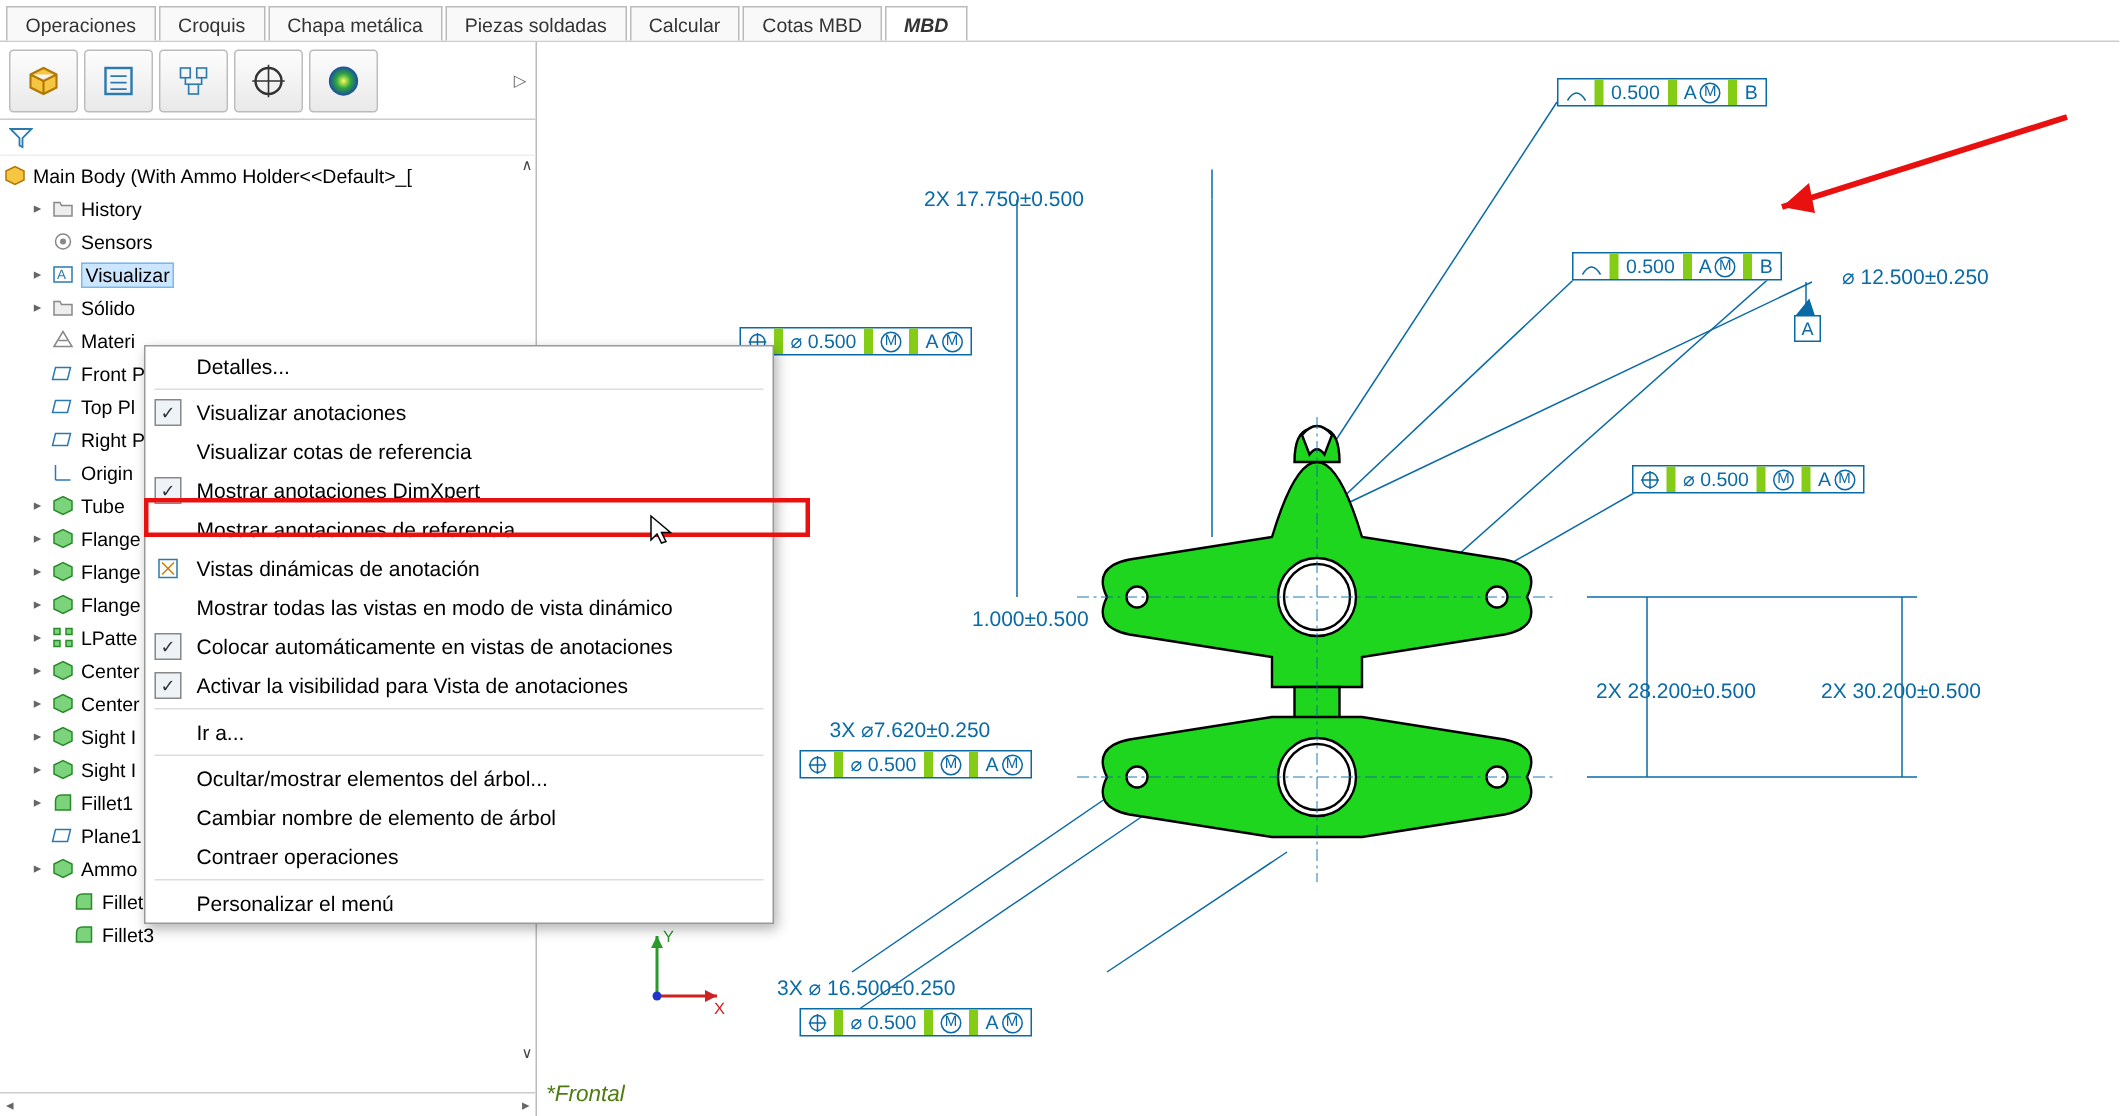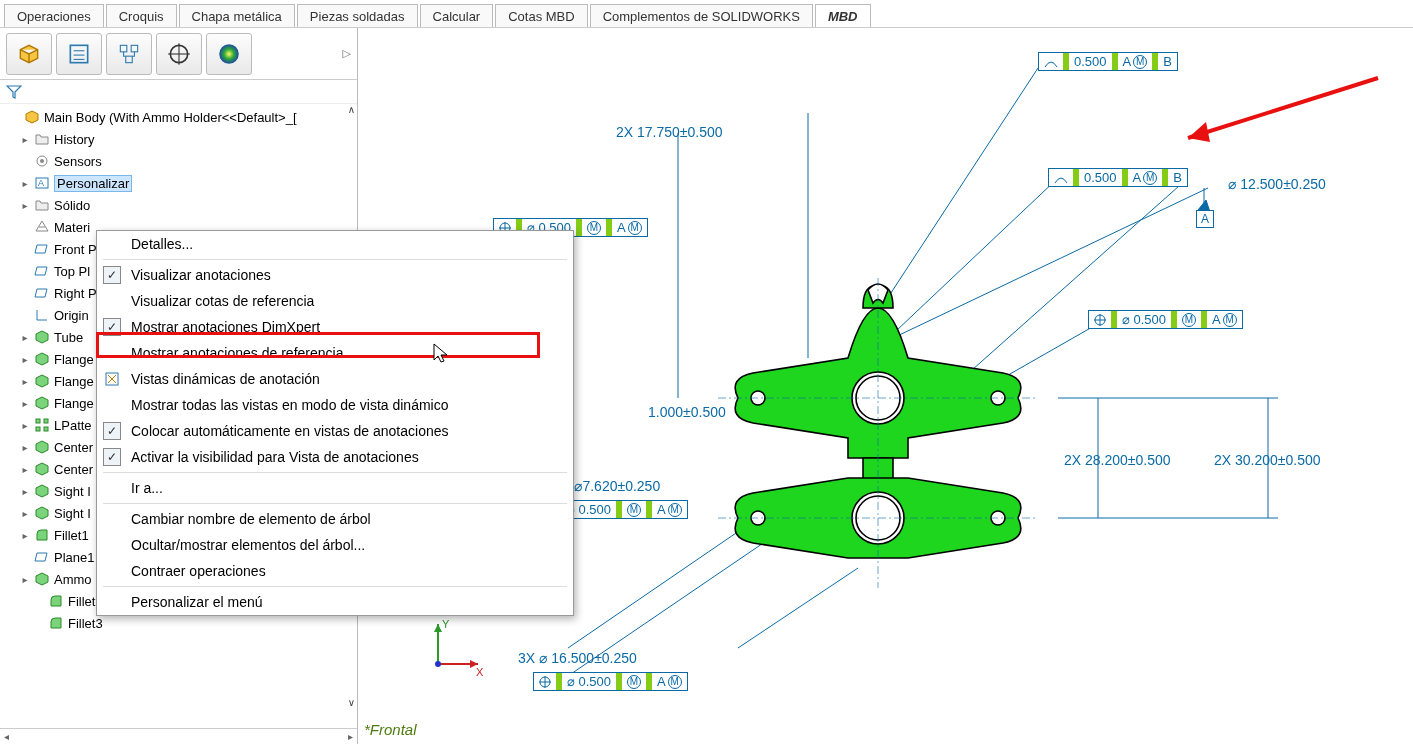--- a/index.html
+++ b/index.html
@@ -28,34 +28,34 @@
     display: flex; align-items: center; justify-content: center; margin-right: 4px;
     background: linear-gradient(#fdfdfd,#e9e9e9); cursor: pointer;
   }
   .fm-tabbar .fm-tab svg { width: 26px; height: 26px; }
 
   .filter-row { height: 24px; display:flex; align-items:center; padding-left:6px; border-bottom:1px solid #eee;}
   .filter-row svg { width:16px; height:16px; }
 
   .tree { flex: 1; overflow-y: auto; font-size: 13px; padding: 2px 0 4px 0; position: relative; }
   .tree-row {
-    display: flex; align-items: center; height: 22px; padding-left: 24px; gap: 4px; white-space: nowrap;
+    display: flex; align-items: center; height: 22px; padding-left: 2px; gap: 4px; white-space: nowrap;
     cursor: default;
   }
   .tree-row .exp { width: 10px; color:#666; font-size:10px; display:inline-block; text-align:center;}
   .tree-row .ico { width: 16px; height: 16px; display:inline-flex; align-items:center; justify-content:center;}
   .tree-row.selected .label { background:#cde6ff; border:1px solid #7ab8ec; padding:0 2px;}
   .indent1 { padding-left: 20px; }
   .indent2 { padding-left: 34px; }
   .scroll-up { position:absolute; top:0; right:2px; font-size:10px; color:#444;}
   .scroll-down { position:absolute; bottom:20px; right:2px; font-size:10px; color:#444;}
 
   
   .ctxmenu {
-    position: absolute; left: 96px; top: 230px; width: 478px;
+    position: absolute; left: 96px; top: 230px; width: 420px;
     background: #fff; border: 1px solid #999; box-shadow: 2px 3px 8px rgba(0,0,0,0.3);
     font-size: 14px; z-index: 50;
   }
   .ctxmenu .item {
     display:flex; align-items:center; height:26px; padding: 0 10px 0 34px; position:relative; cursor:pointer;
   }
   .ctxmenu .sep { height:1px; background:#ddd; margin:2px 6px; }
   .ctxmenu .check {
     position:absolute; left:6px; top:4px; width:18px; height:18px;
     border:1px solid #888; background:#eef3f8; display:flex; align-items:center; justify-content:center;
@@ -99,21 +99,20 @@
 </head>
 <body>
 
 <div class="tabstrip">
   <div class="tab">Operaciones</div>
   <div class="tab">Croquis</div>
   <div class="tab">Chapa metálica</div>
   <div class="tab">Piezas soldadas</div>
   <div class="tab">Calcular</div>
   <div class="tab">Cotas MBD</div>
-  <div class="tab">Complementos de SOLIDWORKS</div>
   <div class="tab active">MBD</div>
 </div>
 
 <div class="left-panel">
   <div class="fm-tabbar">
     <div class="fm-tab">
       <svg viewBox="0 0 24 24">
           <path d="M4 8 L12 4 L20 8 L20 16 L12 20 L4 16 Z M4 8 L12 12 L20 8 M12 12 L12 20" fill="#f6c542" stroke="#b07800" stroke-width="1.3"></path>
         </svg>
     </div>
@@ -194,21 +193,21 @@
         <span class="label">Sensors</span>
       </div>
     <div class="tree-row indent1 selected">
         <span class="exp">▸</span>
         <span class="ico">
           <svg width="16" height="16" viewBox="0 0 16 16">
             <rect x="2" y="3" width="12" height="10" fill="none" stroke="#2a7ab0"></rect>
             <text x="4" y="11" font-size="9" fill="#2a7ab0">A</text>
           </svg>
         </span>
-        <span class="label">Personalizar</span>
+        <span class="label">Visualizar</span>
       </div>
     <div class="tree-row indent1">
         <span class="exp">▸</span>
         <span class="ico">
           <svg width="16" height="16" viewBox="0 0 16 16">
             <path d="M2 4 L6 4 L7 6 L14 6 L14 13 L2 13 Z" fill="#eee" stroke="#888"></path>
           </svg>
         </span>
         <span class="label">Sólido</span>
       </div>
@@ -435,24 +434,24 @@
   <div class="item">
       <span class="check">✓</span>
       <span>Activar la visibilidad para Vista de anotaciones</span>
     </div>
   <div class="sep"></div>
   <div class="item">
       <span>Ir a...</span>
     </div>
   <div class="sep"></div>
   <div class="item">
+      <span>Ocultar/mostrar elementos del árbol...</span>
+    </div>
+  <div class="item">
       <span>Cambiar nombre de elemento de árbol</span>
-    </div>
-  <div class="item">
-      <span>Ocultar/mostrar elementos del árbol...</span>
     </div>
   <div class="item">
       <span>Contraer operaciones</span>
     </div>
   <div class="sep"></div>
   <div class="item">
       <span>Personalizar el menú</span>
     </div>
 </div>
 

